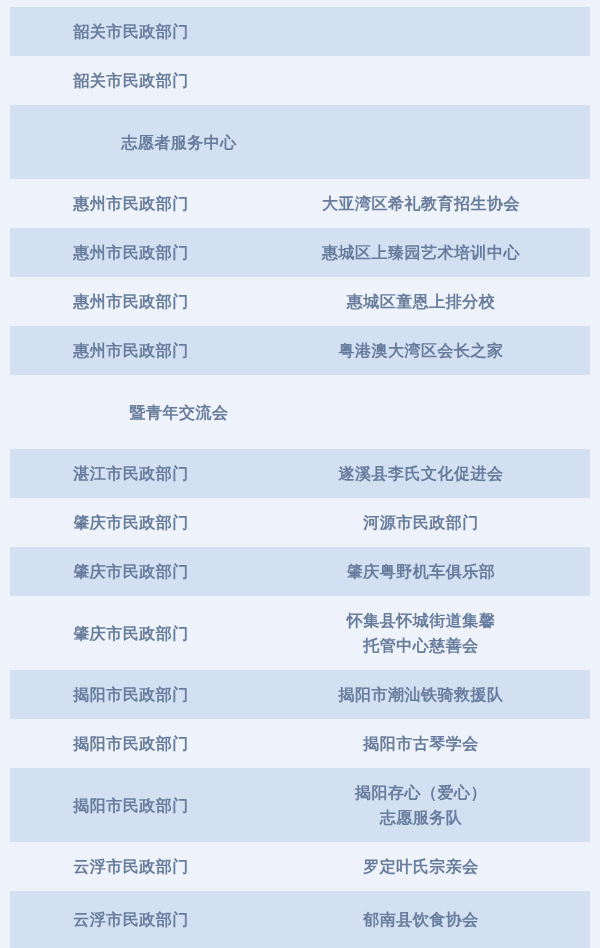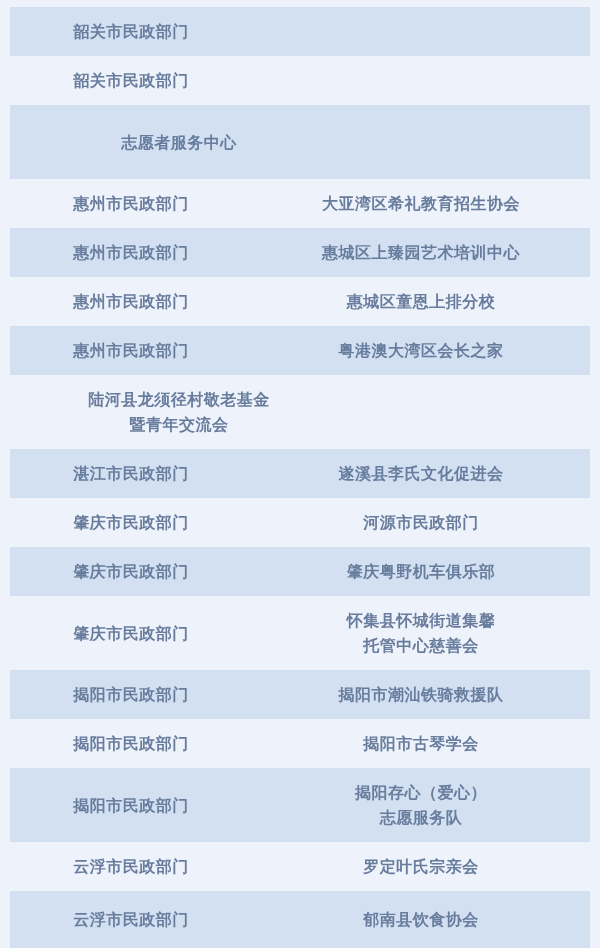--- a/index.html
+++ b/index.html
@@ -103,21 +103,20 @@
 
   <div class="row shaded">
     <div class="cell dept">惠州市民政部门</div>
     <div class="cell org">
           <div>粤港澳大湾区会长之家</div>
         </div>
   </div>
 
   <div class="row two-line">
     <div class="cell org">
-          <div>陆河县龙须径村敬老基金</div>
           <div>暨青年交流会</div>
         </div>
   </div>
 
   <div class="row shaded">
     <div class="cell dept">湛江市民政部门</div>
     <div class="cell org">
           <div>遂溪县李氏文化促进会</div>
         </div>
   </div>

